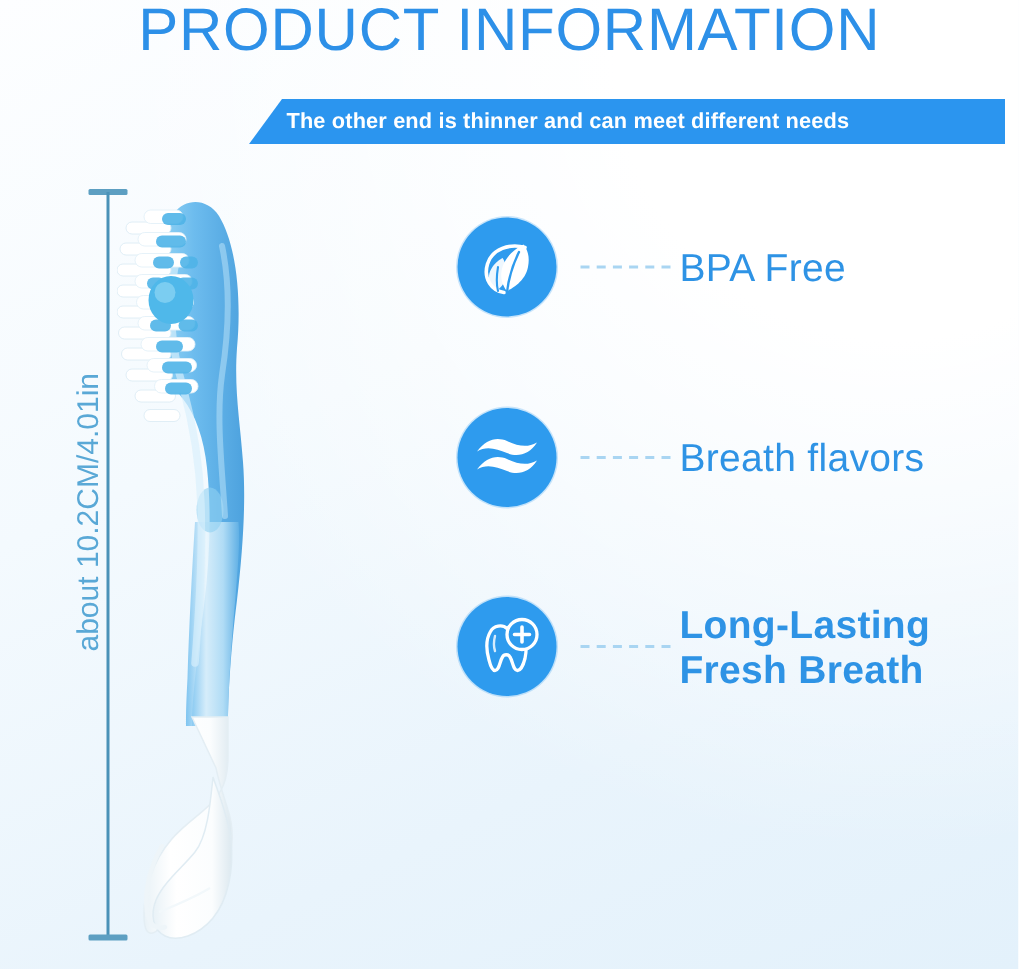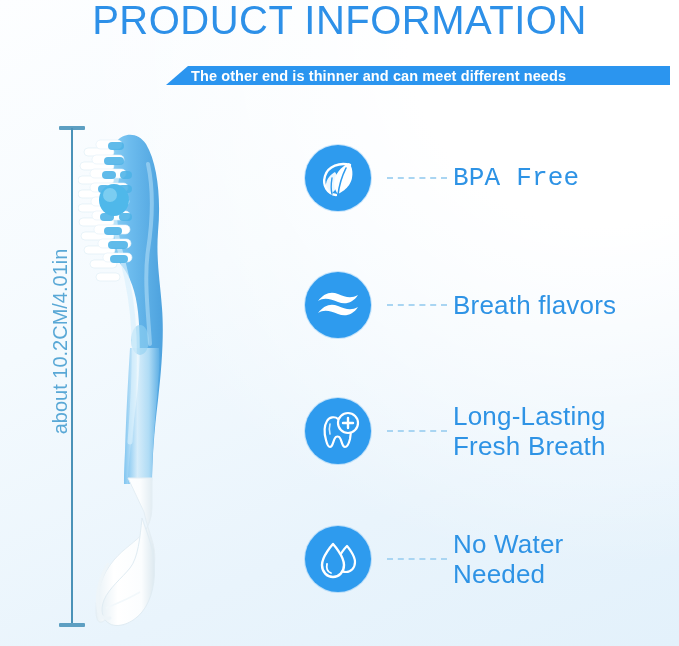--- a/index.html
+++ b/index.html
@@ -21,21 +21,21 @@
     position:absolute;left:0;top:-2px;width:679px;
     text-align:center;
     font-size:40px;letter-spacing:.5px;
     color:#2d90e8;
     font-weight:400;
     white-space:nowrap;
   }
 
   
   .banner{
-    position:absolute;left:166px;top:66px;width:504px;height:19px;
+    position:absolute;left:166px;top:66px;width:504px;height:30px;
     background:#2b95ef;
     -webkit-clip-path:polygon(22px 0,100% 0,100% 100%,0 100%);
     clip-path:polygon(22px 0,100% 0,100% 100%,0 100%);
     display:flex;align-items:center;
   }
   .banner-text{
     color:#ffffff;font-size:14.5px;font-weight:bold;
     margin-left:25px;white-space:nowrap;letter-spacing:.1px;
   }
 
@@ -59,23 +59,23 @@
   }
 
   
   .brush{position:absolute;left:78px;top:112px;width:120px;height:522px;}
   .brush svg{display:block;}
 
   
   .feature{
     position:absolute;left:305px;display:flex;align-items:center;height:76px;
   }
-  .f1{top:140px;font-family:Liberation Mono, monospace;}
+  .f1{top:140px;}
   .f2{top:267px;}
-  .f3{top:393px;}
+  .f3{top:393px;font-weight:bold;}
   .f4{top:521px;}
 
   .ficon{
     width:66px;height:66px;border-radius:50%;
     background:#2e9bee;
     flex:0 0 66px;
     display:flex;align-items:center;justify-content:center;
     box-shadow:0 0 0 1px rgba(46,155,238,.25);
   }
   .ficon svg{display:block;}
@@ -263,28 +263,14 @@
         <path d="M14 15 C13 19 13 22 14 25" stroke="#ffffff" stroke-width="1.6" fill="none" stroke-linecap="round" opacity=".8"></path>
         <circle cx="32" cy="14" r="10" fill="#2e9bee" stroke="#ffffff" stroke-width="2.2"></circle>
         <path d="M32 9 L32 19 M27 14 L37 14" stroke="#ffffff" stroke-width="2.4" stroke-linecap="round"></path>
       </svg>
     </div>
     <div class="dash"></div>
     <div class="flabel">Long-Lasting
 Fresh Breath</div>
   </div>
 
-  <div class="feature f4">
-    <div class="ficon">
-      <svg width="44" height="44" viewBox="0 0 44 44" xmlns="http://www.w3.org/2000/svg">
-        <path d="M31 9 C31 9 39 18 39 25 C39 31 35 35 30 35
-                 C25 35 22 31 22 25 C22 18 31 9 31 9 Z" fill="none" stroke="#ffffff" stroke-width="2.2" stroke-linejoin="round"></path>
-        <path d="M17 7 C17 7 28 19 28 28 C28 35 23 40 17 40
-                 C11 40 6 35 6 28 C6 19 17 7 17 7 Z" fill="#2e9bee" stroke="#ffffff" stroke-width="2.4" stroke-linejoin="round"></path>
-        <path d="M11 27 C10 32 12 35 15 36" stroke="#ffffff" stroke-width="1.8" fill="none" stroke-linecap="round"></path>
-      </svg>
-    </div>
-    <div class="dash"></div>
-    <div class="flabel">No Water
-Needed</div>
-  </div>
 
 </div>
 
 </body></html>

